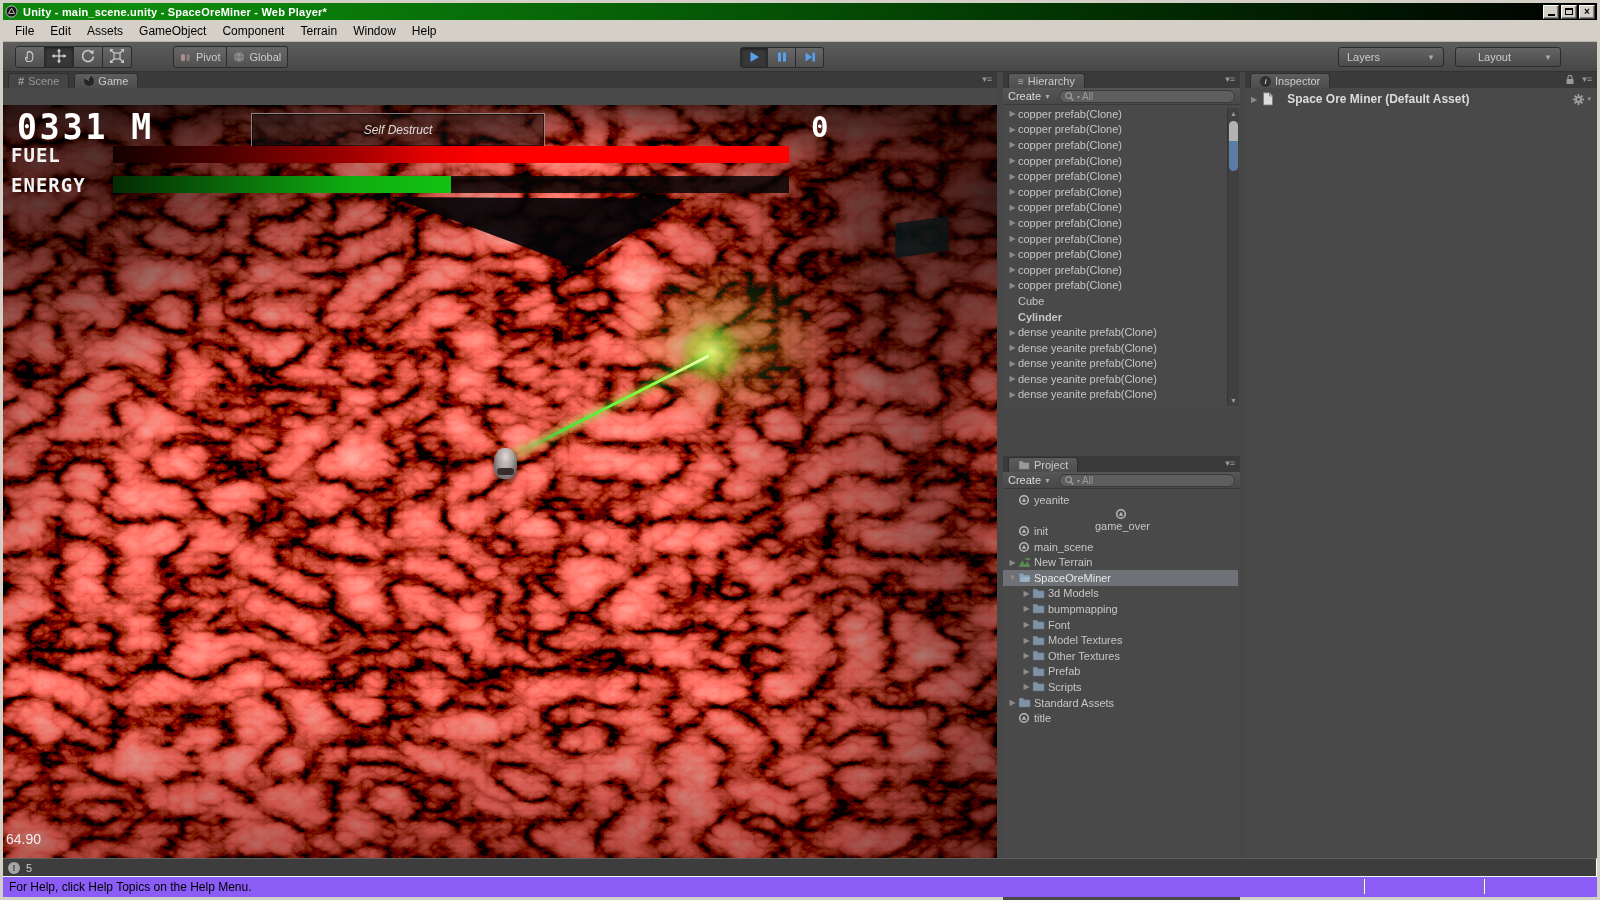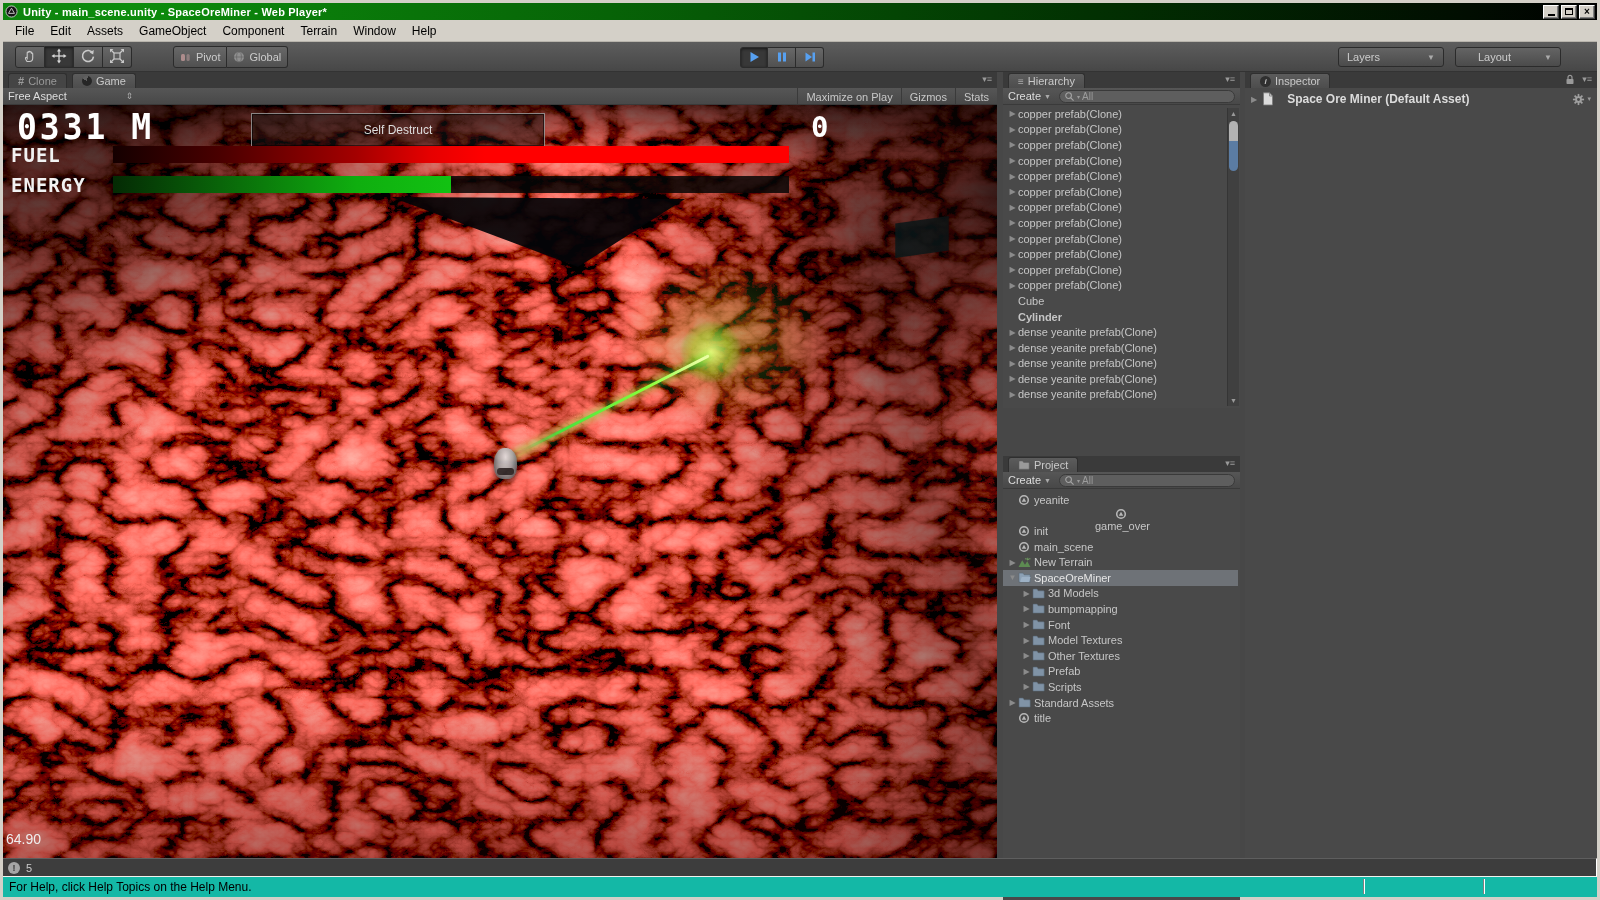--- a/index.html
+++ b/index.html
@@ -85,21 +85,21 @@
   .ship::after { content:""; position:absolute; left:3px; bottom:4px; width:17px; height:7px;
     background:#2e2e2e; border-radius:3px; }
 
   
   .hud-digital { font-family:"DejaVu Sans Mono",monospace; font-weight:bold; color:#fff; }
   .hud-dist { position:absolute; left:14px; top:2px; font-size:33px; letter-spacing:3px; transform:scaleY(1.08); }
   .hud-score { position:absolute; left:808px; top:5px; font-size:29px; }
   .sd-btn { position:absolute; left:248px; top:8px; width:294px; height:34px;
     background:rgba(22,22,22,.45); border:1px solid rgba(170,170,170,.75);
     box-shadow:inset 0 0 0 1px rgba(0,0,0,.55); color:#ddd; font-size:12px;
-    display:flex; align-items:center; justify-content:center; }
+    display:flex; align-items:center; justify-content:center;font-style:italic; }
   .bar-label { position:absolute; left:8px; font-family:"DejaVu Sans Mono",monospace; font-weight:bold;
     color:#f2f2f2; font-size:19px; letter-spacing:1px; transform:scaleY(1.05); }
   .fuel-bar { position:absolute; left:110px; top:41px; width:676px; height:17px; background:rgba(8,0,0,.8); }
   .fuel-fill { height:100%;
     background:linear-gradient(90deg,#140000,#4a0000 16%,#a40000 36%,#e60000 47%,#ff0000 55%,#ff0000); }
   .energy-bar { position:absolute; left:110px; top:71px; width:676px; height:17px; background:rgba(6,6,6,.85); }
   .energy-fill { height:100%;
     background:linear-gradient(90deg,#042a04,#0a700a 38%,#0fae0f 72%,#12c212); }
   .hud-fps { position:absolute; left:3px; top:726px; color:#efefef; font-size:14px; }
 
@@ -132,21 +132,21 @@
   .icon-grid { color:#9a9a9a; font-size:11px; font-weight:bold; }
   .icon-list { color:#aaa; font-size:10px; }
 
   
   .console { position:absolute; left:3px; top:858px; width:1594px; height:19px; background:#3d3d3d;
     border-top:1px solid #5e5e5e; border-right:1px solid #fff; border-bottom:1px solid #f4f2ee;
     display:flex; align-items:center; padding-left:5px; }
   .cicon { width:12px; height:12px; border-radius:50%; background:#a6a6a6; color:#3a3a3a; font-size:9px;
     font-weight:bold; text-align:center; line-height:12px; }
   .ccount { color:#ccc; font-size:11px; margin-left:6px; }
-  .statusbar { position:absolute; left:3px; top:877px; width:1594px; height:20px; background:#14b8a6;
+  .statusbar { position:absolute; left:3px; top:877px; width:1594px; height:20px; background:#8b5cf6;
     display:flex; align-items:center; font-size:12px; color:#000; padding-left:6px;text-align:right; }
   .sb-divider { position:absolute; top:2px; width:2px; height:15px; border-left:1px solid #808080;
     border-right:1px solid #fff; }
 </style>
 </head>
 <body>
 
 <div class="titlebar">
   <span style="display:flex;">
     <svg width="13" height="13" viewBox="0 0 14 14">
@@ -276,38 +276,27 @@
     <span class="arrow">▼</span>
   </div>
 </div>
 
 <div class="main">
 
   <div class="panel" id="game-panel">
     <div class="tabbar">
       <span class="tab inactive">
         <span class="icon-grid">#</span>
-        <span>Clone</span>
+        <span>Scene</span>
       </span>
       <span class="tab">
         <span class="icon-game"></span>
         <span>Game</span>
       </span>
       <span class="panel-menu">▾≡</span>
-    </div>
-    <div class="subbar" style="position:relative;">
-      <span class="create-btn">
-        <span>Free Aspect</span>
-        <span style="color:#aaa;font-size:9px;margin-left:56px;">⇕</span>
-      </span>
-      <span class="game-toolbar-right" id="game-toolbar-buttons">
-          <span class="gt-btn">Maximize on Play</span>
-          <span class="gt-btn">Gizmos</span>
-          <span class="gt-btn">Stats</span>
-        </span>
     </div>
 
     <div class="viewport">
       <svg class="rock" width="994" height="753">
         <filter id="rockf" x="0" y="0" width="100%" height="100%">
           <feTurbulence type="turbulence" baseFrequency="0.018 0.026" numOctaves="5" seed="11" stitchTiles="stitch"></feTurbulence>
           <feColorMatrix type="matrix" values="2.8 0 0 0 -0.35  0.55 0 0 0 -0.12  0.5 0 0 0 -0.13  0 0 0 0 1"></feColorMatrix>
         </filter>
         <rect width="994" height="753" filter="url(#rockf)"></rect>
       </svg>

